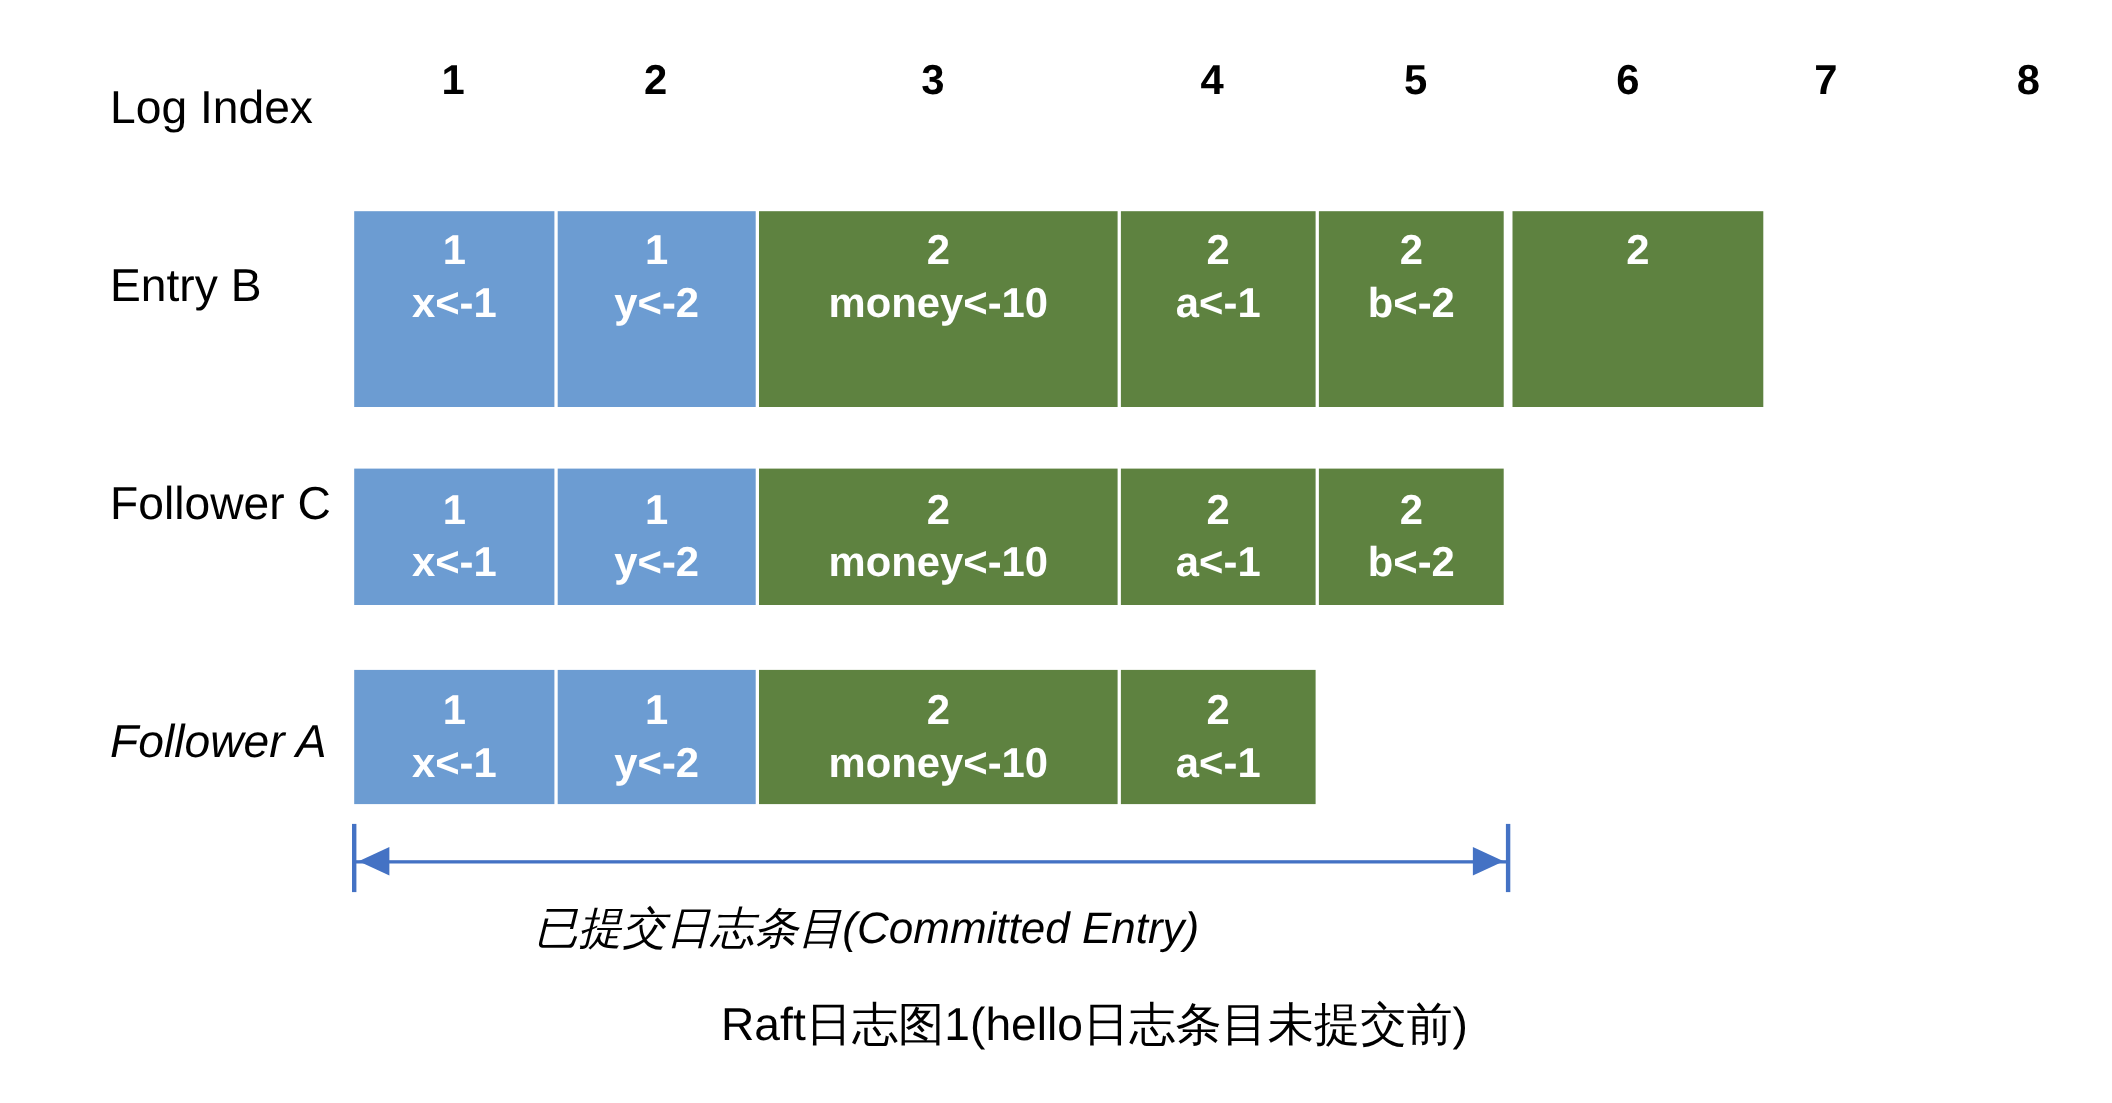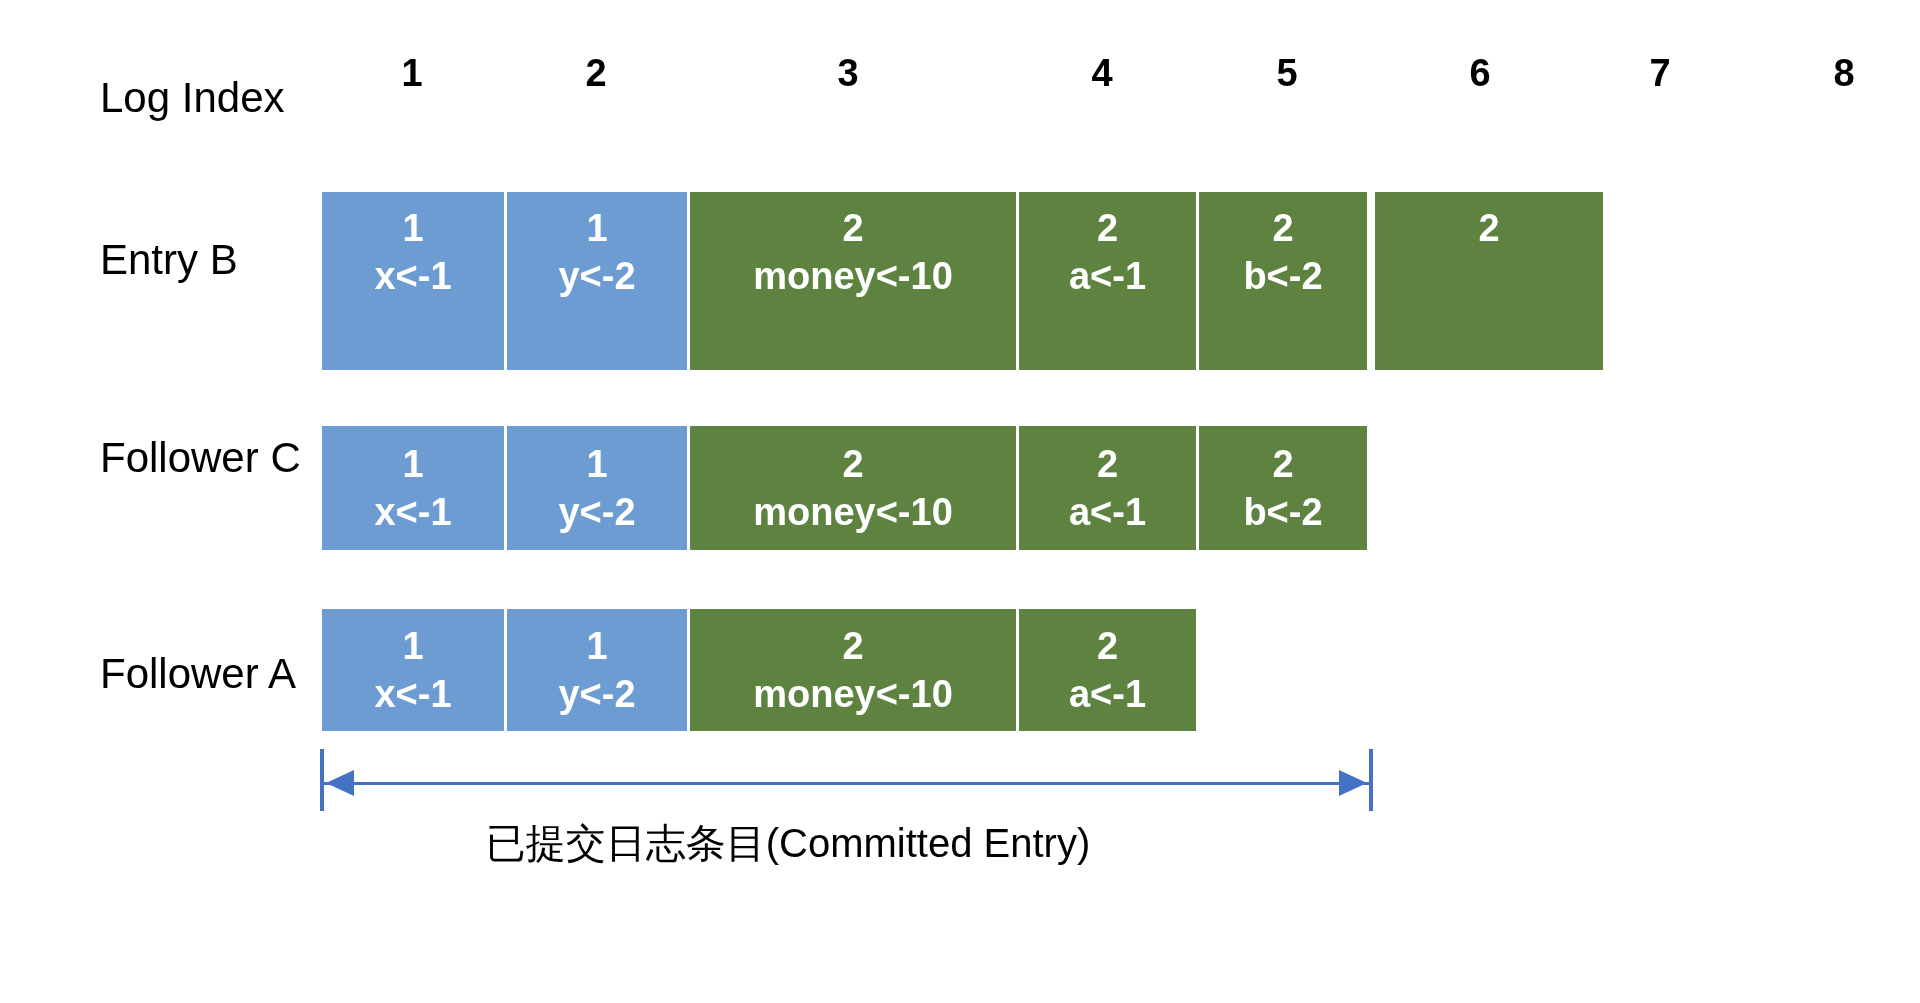--- a/index.html
+++ b/index.html
@@ -30,21 +30,21 @@
   .idx:nth-of-type(7) { left: 1660px; }
   .idx:nth-of-type(8) { left: 1844px; }
 
   
   .row-label {
     position: absolute; left: 100px;
     font-size: 42px; color: #000; white-space: nowrap;
   }
   .row-label.r0 { top: 236px; }
   .row-label.r1 { top: 434px; }
-  .row-label.r2 { top: 650px; }
+  .row-label.r2 { top: 650px; font-style: italic; }
 
   
   .log-rows { position: absolute; left: 322px; top: 0; }
   .log-row { position: absolute; left: 0; display: flex; gap: 3px; }
   .log-row.r0 { top: 192px; height: 178px; }
   .log-row.r1 { top: 426px; height: 124px; }
   .log-row.r2 { top: 609px; height: 122px; }
 
   .entry {
     height: 100%;
@@ -75,21 +75,21 @@
   .tick.right { left: 1369px; }
   .arrowhead {
     position: absolute; top: 770px; width: 0; height: 0;
     border-top: 13px solid transparent; border-bottom: 13px solid transparent;
   }
   .arrowhead.left  { left: 326px;  border-right: 28px solid var(--arrow); }
   .arrowhead.right { left: 1339px; border-left: 28px solid var(--arrow); }
 
   .committed-label {
     position: absolute; left: 788px; top: 816px; transform: translateX(-50%);
-    font-size: 40px; color: #000; white-space: nowrap;
+    font-size: 40px; color: #000; white-space: nowrap; font-style: italic;
   }
   .caption {
     position: absolute; left: 995px; top: 903px; transform: translateX(-50%);
     font-size: 42px; color: #000; white-space: nowrap;
   }
 </style>
 </head>
 <body>
 
 <div class="canvas">
@@ -196,14 +196,15 @@
   <div>
     <div class="tick left"></div>
     <div class="tick right"></div>
     <div class="arrow-line"></div>
     <div class="arrowhead left"></div>
     <div class="arrowhead right"></div>
   </div>
 
   <div class="committed-label">已提交日志条目(Committed Entry)</div>
 
+  <div class="caption">Raft日志图1(hello日志条目未提交前)</div>
 
 </div>
 
 </body></html>

